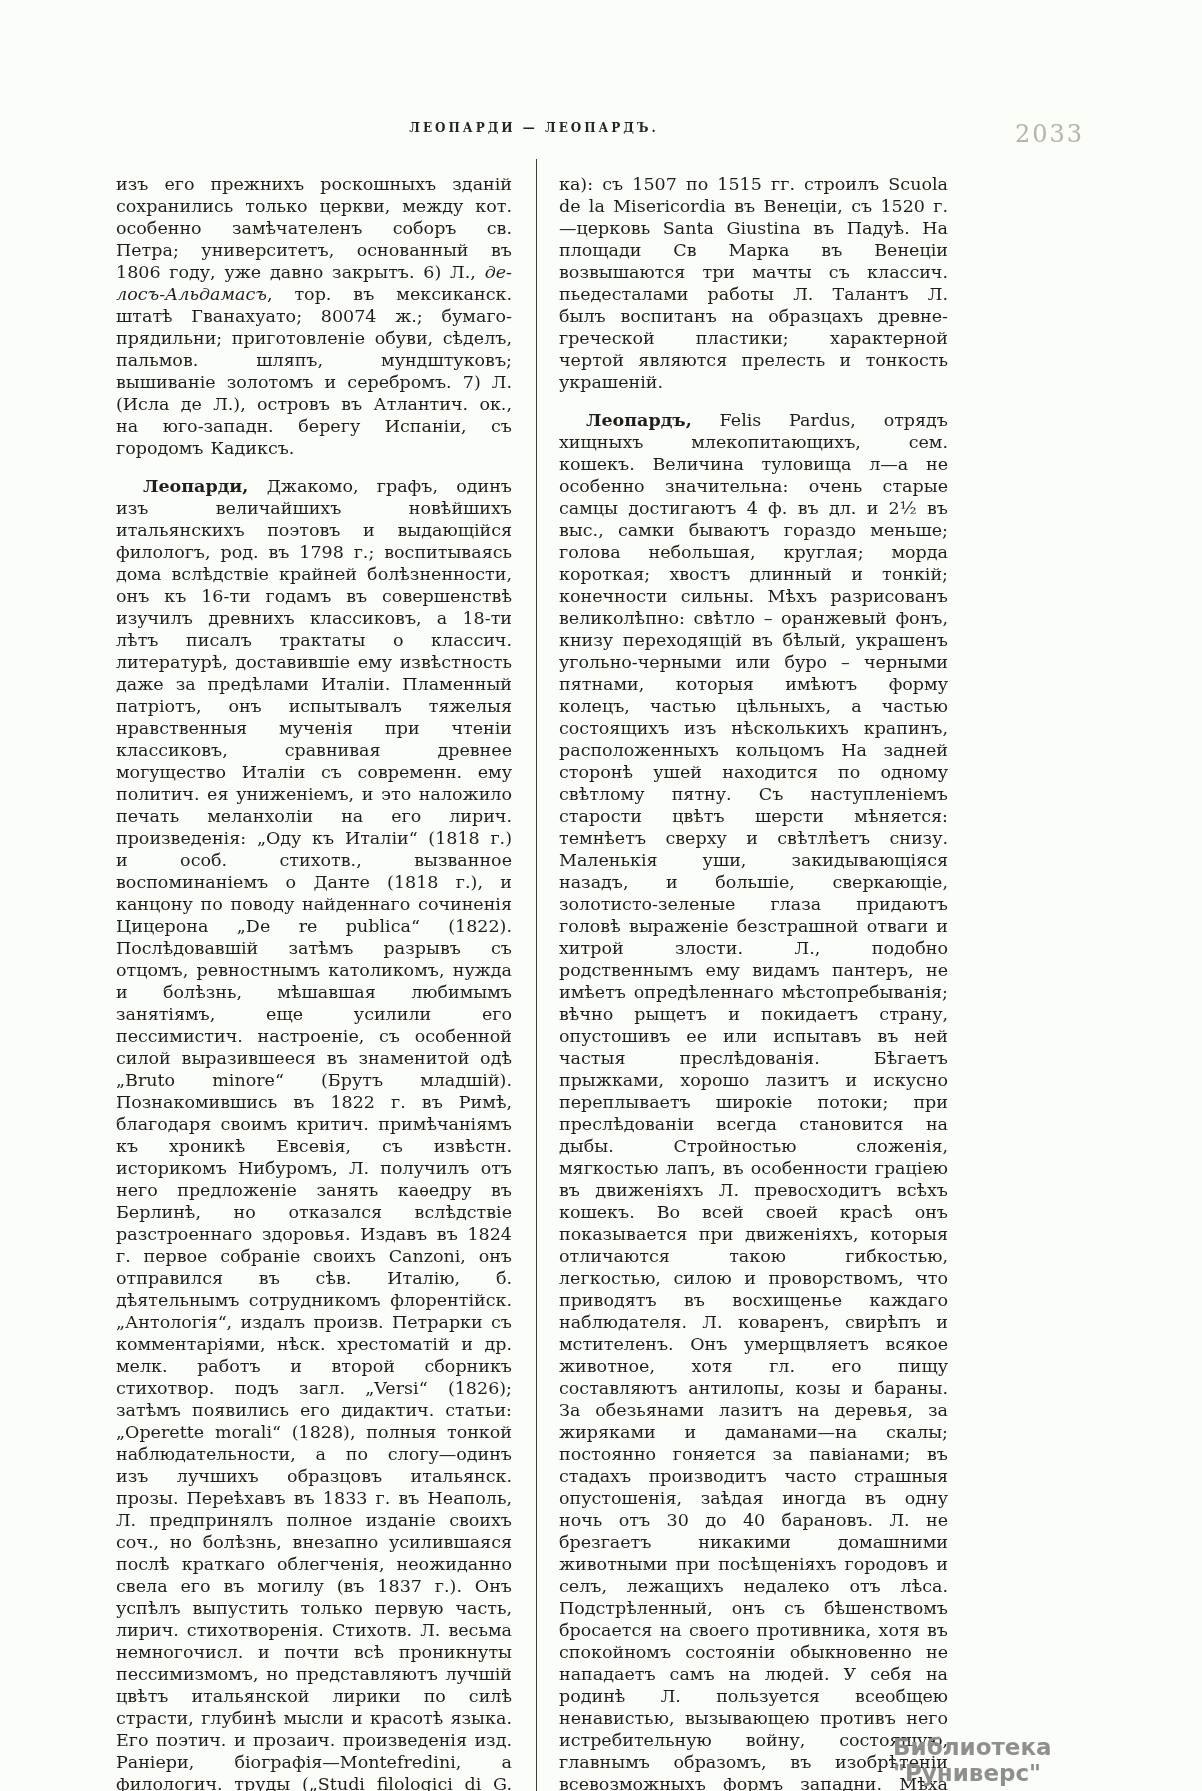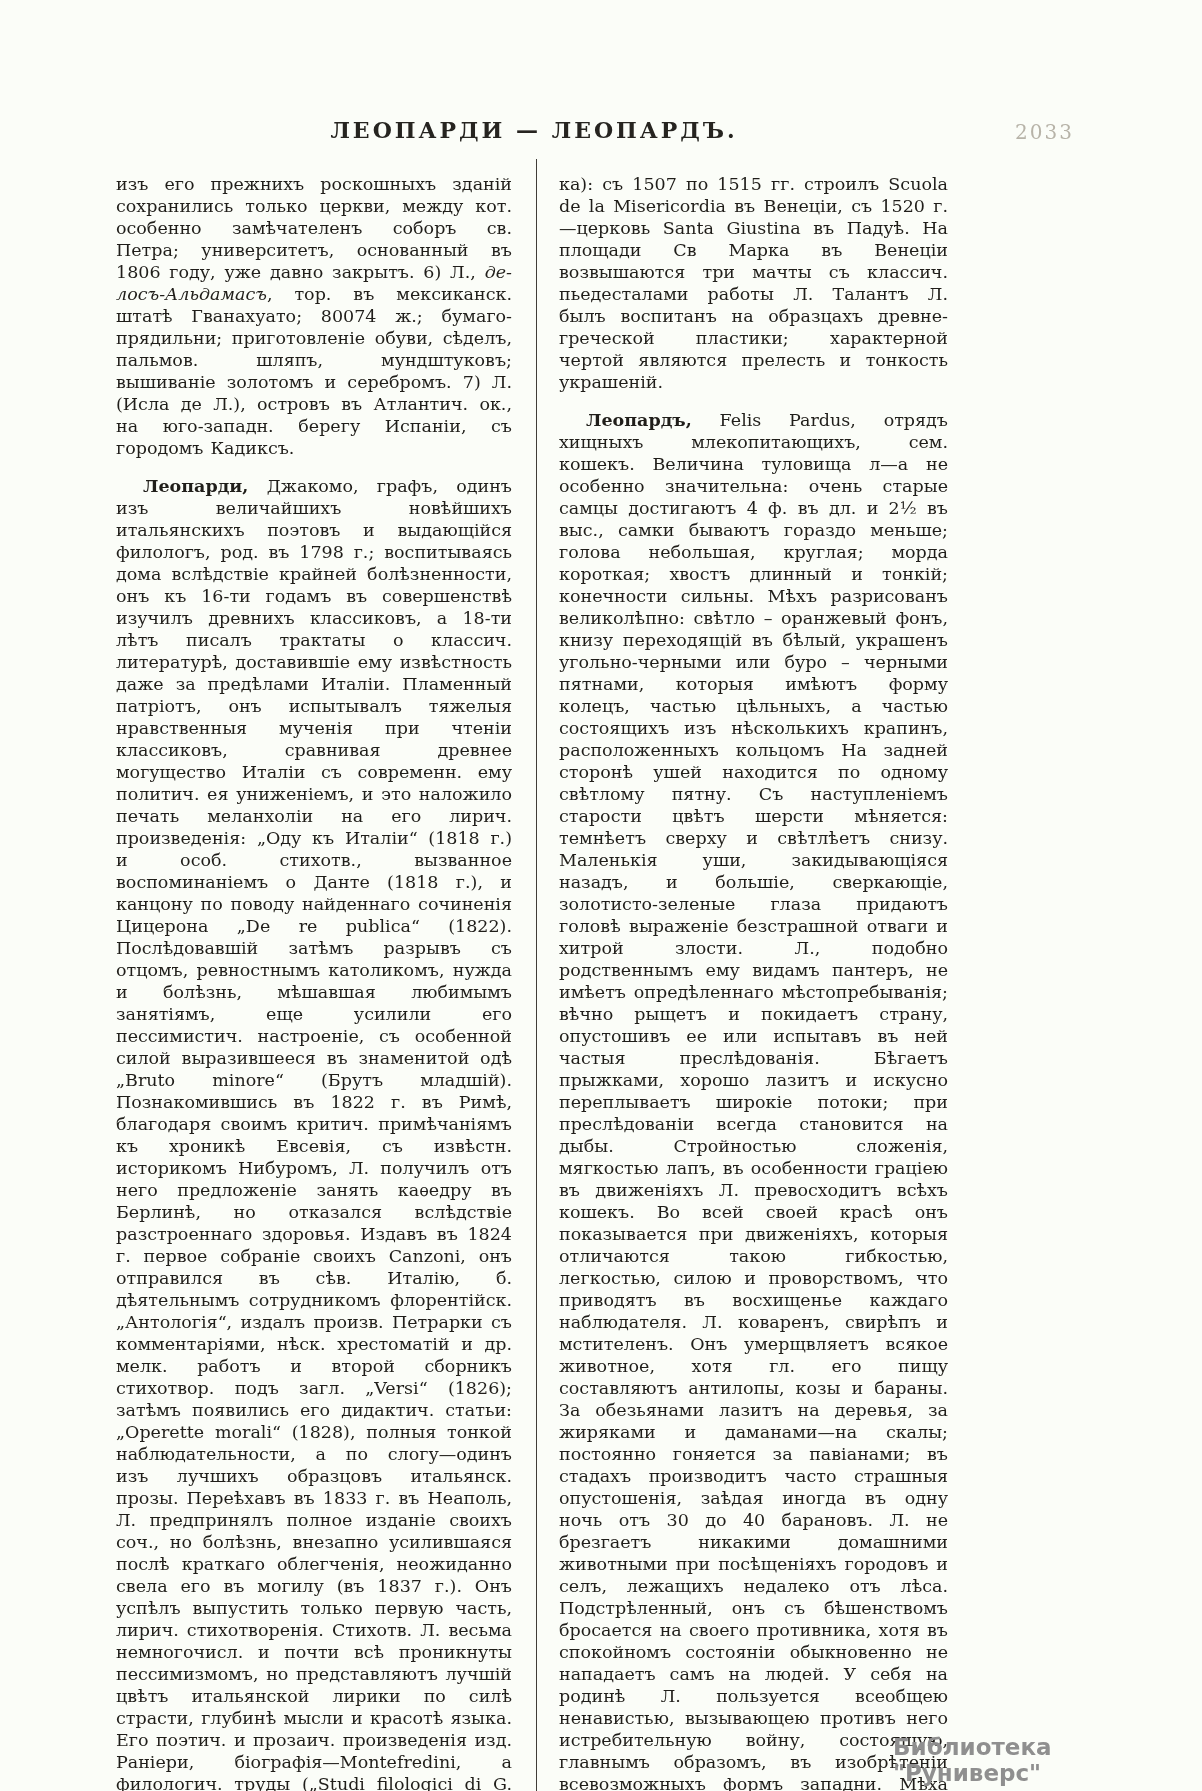--- a/index.html
+++ b/index.html
@@ -10,26 +10,26 @@
     color: #201e1a;
     font-family: "DejaVu Serif", "Liberation Serif", serif;
     position: relative;
     overflow: hidden;
   }
   .running-head {
     position: absolute; top: 117px; left: 100px; width: 868px;
     text-align: center;
   }
   .head-title {
-    font-size: 22px; font-weight: bold; letter-spacing: 3px;
+    font-size: 12px; font-weight: bold; letter-spacing: 3px;
     color: #262420;
   }
   .page-number {
     position: absolute; top: 120px; left: 1015px;
-    font-size: 20px; letter-spacing: 2px;
+    font-size: 24px; letter-spacing: 2px;
     color: #b7b3a8;
   }
   .text-block {
     position: absolute; top: 157px; left: 100px; width: 868px;
     display: flex; align-items: stretch;
   }
   .col {
     font-size: 17.5px; line-height: 22px;
     text-align: justify;
     word-spacing: 1.5px;

